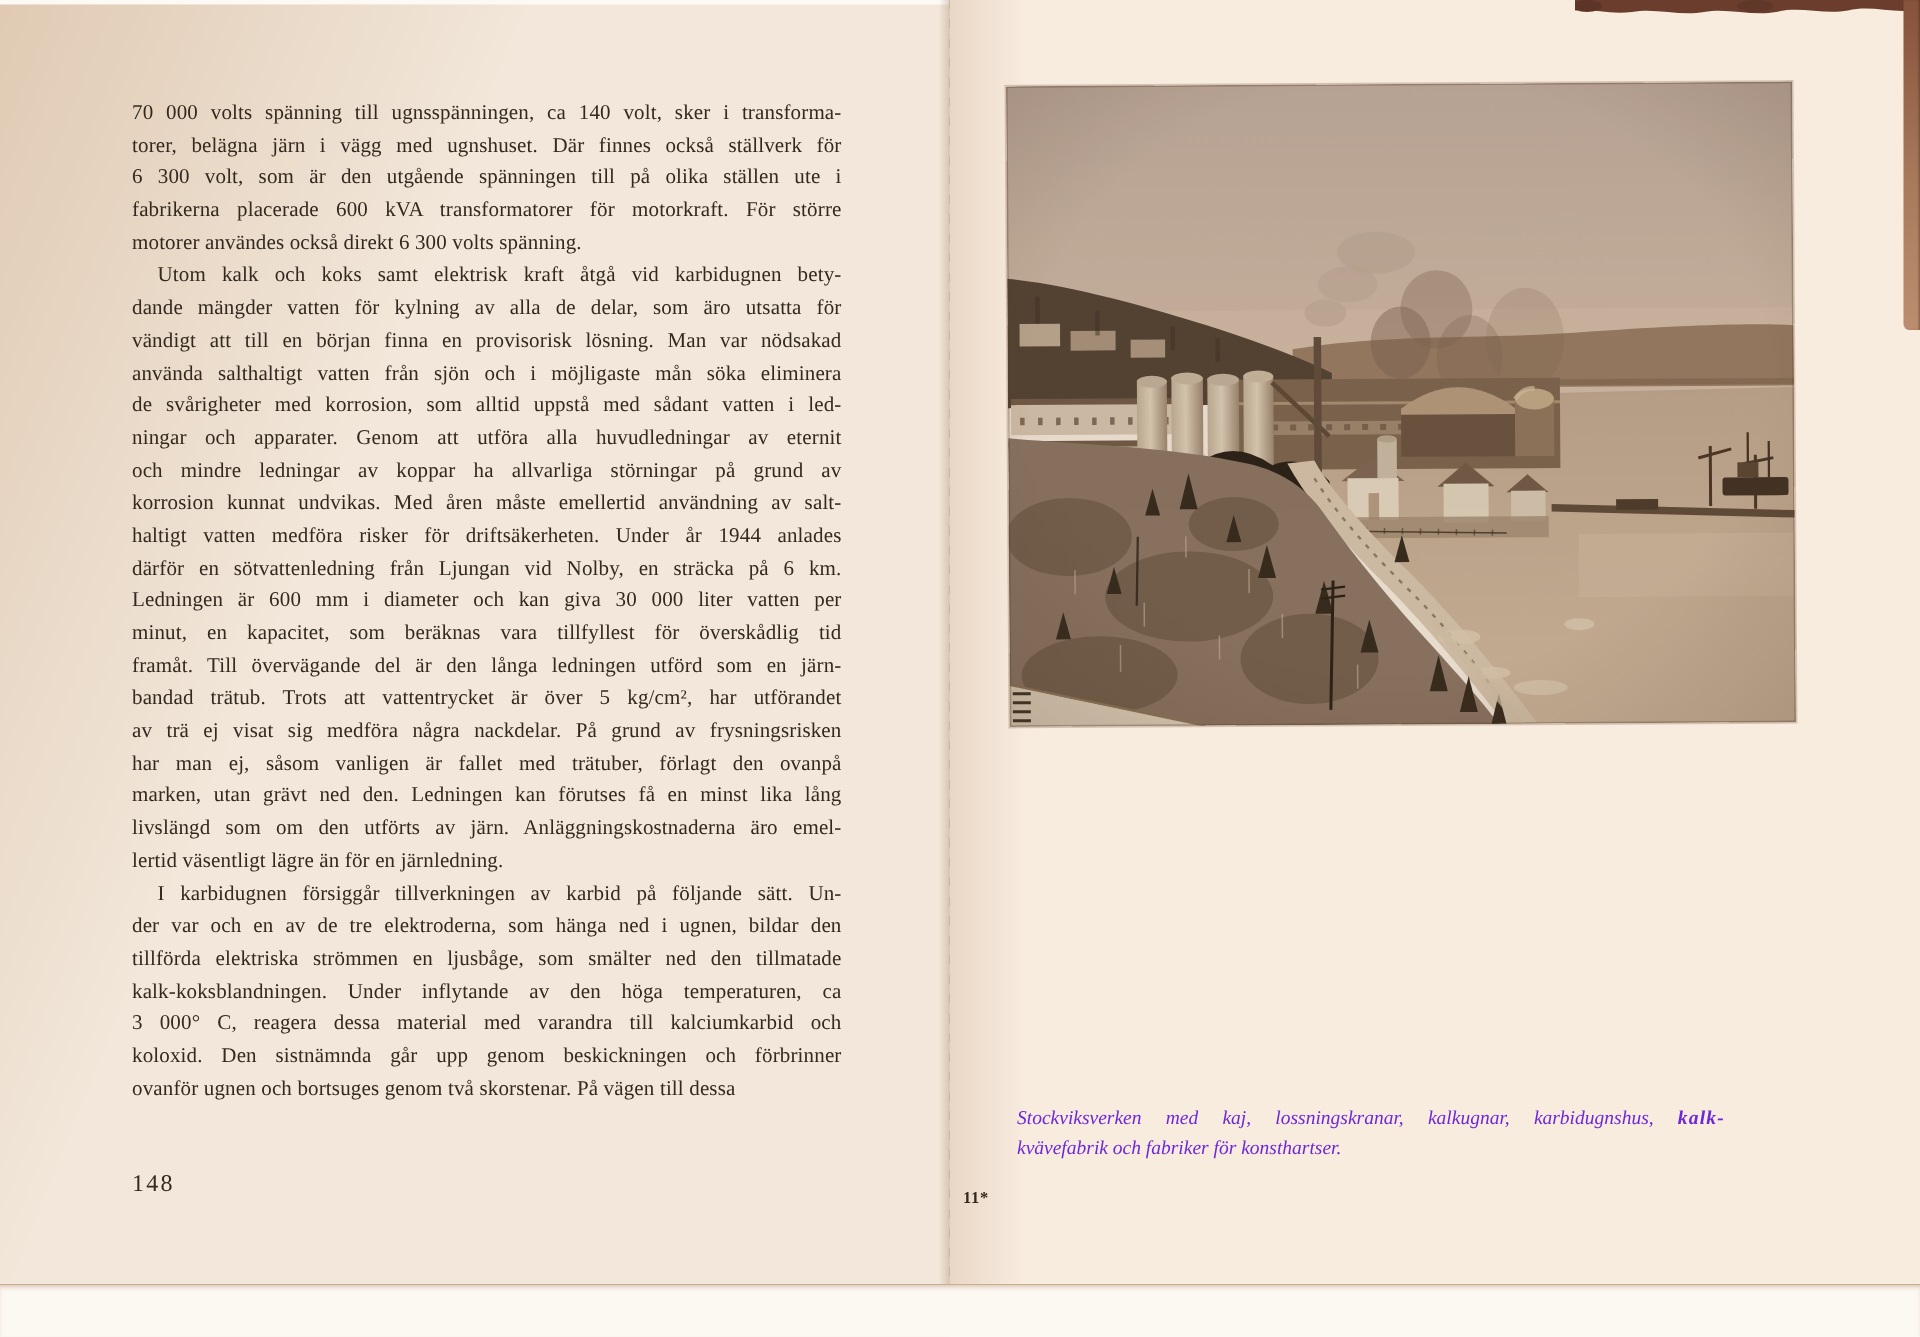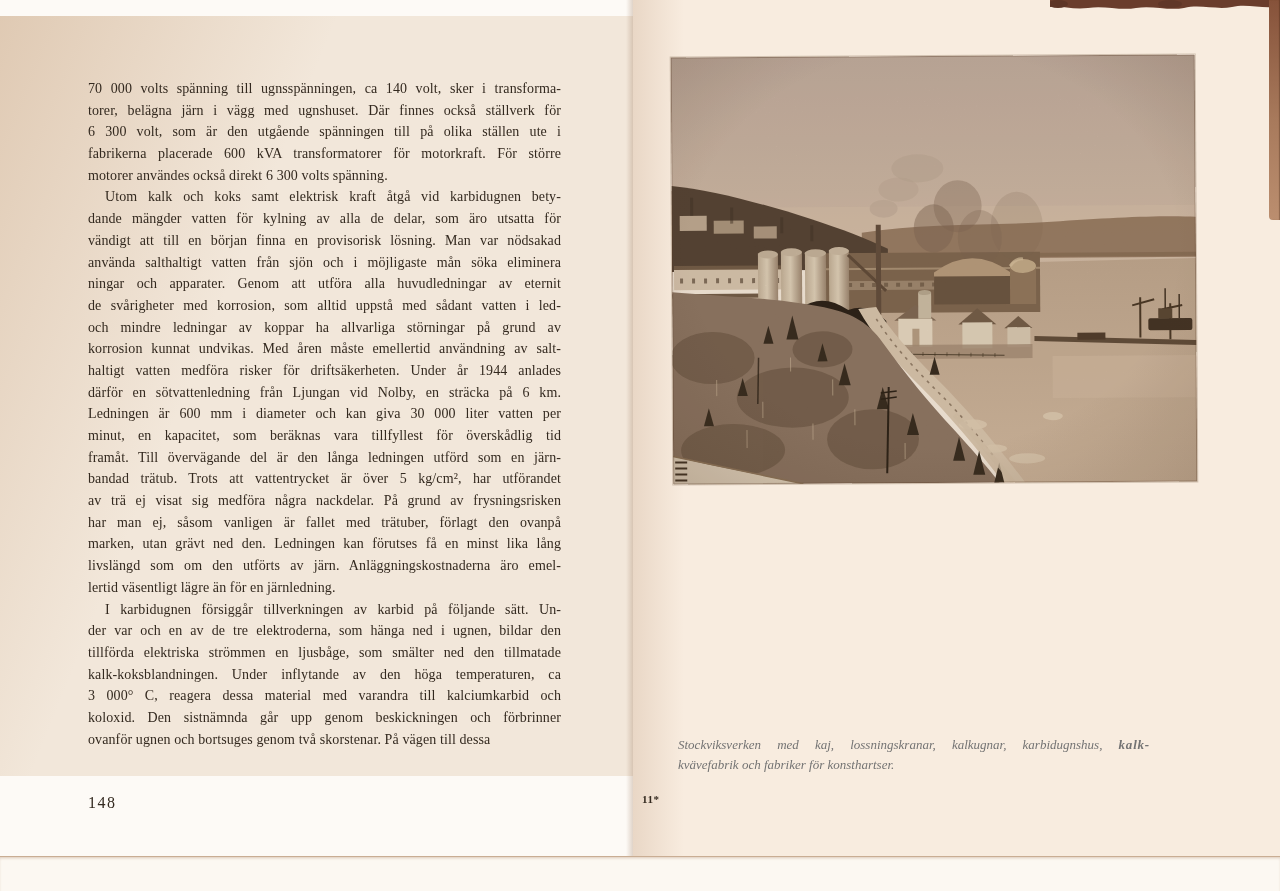--- a/index.html
+++ b/index.html
@@ -6,21 +6,21 @@
     --left-page-bg:#f2e7da;
     --right-page-bg:#f8ecdf;
     --text:#33291f;
     --edge-dark:#6a3d2c;
     --edge-strip:#a5765c;
   }
   html,body{margin:0;padding:0;background:#fdfaf6;}
   .scan{position:relative;width:1280px;height:891px;overflow:hidden;
         font-family:"Liberation Serif","DejaVu Serif",serif;color:var(--text);}
   
-  .page-left{position:absolute;left:0;top:16px;width:633px;height:760px;
+  .page-left{position:absolute;left:0;top:3px;width:633px;height:888px;
     background:linear-gradient(135deg,#efe3d4 0%,#f3e8db 45%,#f4ead d 100%);
     background:var(--left-page-bg);}
   .page-left .corner-shade{position:absolute;inset:0;pointer-events:none;
     background:linear-gradient(112deg,rgba(201,166,132,.45) 0%,rgba(201,166,132,0) 36%);}
   .page-right{position:absolute;left:633px;top:0;width:647px;height:856px;
     background:var(--right-page-bg);}
   .page-right .gutter-shade{position:absolute;left:0;top:0;width:60px;height:100%;
     background:linear-gradient(90deg,rgba(180,140,108,.22),rgba(180,140,108,0) 85%);}
   .gutter{position:absolute;left:626px;top:0;width:16px;height:856px;
     background:linear-gradient(90deg,rgba(140,100,70,0) 0%,rgba(140,100,70,.25) 42%,rgba(70,42,22,.55) 50%,rgba(140,100,70,.18) 58%,rgba(140,100,70,0) 100%);}
@@ -39,21 +39,21 @@
     font-size:14px;letter-spacing:.1px;}
   .line{height:21.7px;line-height:21.7px;text-align:justify;text-align-last:justify;white-space:normal;}
   .line.para-end{text-align-last:left;}
   .line.indent{text-indent:17px;}
   .page-number{position:absolute;left:88px;top:778px;font-size:16px;letter-spacing:1.5px;}
   
   .photo-frame{position:absolute;left:672px;top:56px;width:524px;height:427px;
     transform:rotate(-.35deg);box-shadow:0 0 0 1px rgba(100,70,45,.25);overflow:hidden;}
   .photo-frame svg{display:block;width:100%;height:100%;}
   .caption{position:absolute;left:678px;top:735px;width:472px;
-    font-style:italic;font-size:13px;line-height:20px;color:#737373;}
+    font-style:italic;font-size:13px;line-height:20px;color:#6d28d9;}
   .cap-just{text-align:justify;text-align-last:justify;}
   .cap-bold{font-weight:bold;letter-spacing:.8px;}
   .sig-mark{position:absolute;left:642px;top:793px;font-size:11px;font-weight:bold;letter-spacing:.5px;}
 </style>
 </head>
 <body>
 
 <div class="scan">
 
   <div class="page-left">
@@ -61,22 +61,22 @@
     <div class="body-text">
         <div class="line">70 000 volts spänning till ugnsspänningen, ca 140 volt, sker i transforma-</div>
         <div class="line">torer, belägna järn i vägg med ugnshuset. Där finnes också ställverk för</div>
         <div class="line">6 300 volt, som är den utgående spänningen till på olika ställen ute i</div>
         <div class="line">fabrikerna placerade 600 kVA transformatorer för motorkraft. För större</div>
         <div class="line para-end">motorer användes också direkt 6 300 volts spänning.</div>
         <div class="line indent">Utom kalk och koks samt elektrisk kraft åtgå vid karbidugnen bety-</div>
         <div class="line">dande mängder vatten för kylning av alla de delar, som äro utsatta för</div>
         <div class="line">vändigt att till en början finna en provisorisk lösning. Man var nödsakad</div>
         <div class="line">använda salthaltigt vatten från sjön och i möjligaste mån söka eliminera</div>
+        <div class="line">de svårigheter med korrosion, som alltid uppstå med sådant vatten i led-</div>
         <div class="line">ningar och apparater. Genom att utföra alla huvudledningar av eternit</div>
-        <div class="line">de svårigheter med korrosion, som alltid uppstå med sådant vatten i led-</div>
         <div class="line">och mindre ledningar av koppar ha allvarliga störningar på grund av</div>
         <div class="line">korrosion kunnat undvikas. Med åren måste emellertid användning av salt-</div>
         <div class="line">haltigt vatten medföra risker för driftsäkerheten. Under år 1944 anlades</div>
         <div class="line">därför en sötvattenledning från Ljungan vid Nolby, en sträcka på 6 km.</div>
         <div class="line">Ledningen är 600 mm i diameter och kan giva 30 000 liter vatten per</div>
         <div class="line">minut, en kapacitet, som beräknas vara tillfyllest för överskådlig tid</div>
         <div class="line">framåt. Till övervägande del är den långa ledningen utförd som en järn-</div>
         <div class="line">bandad trätub. Trots att vattentrycket är över 5 kg/cm², har utförandet</div>
         <div class="line">av trä ej visat sig medföra några nackdelar. På grund av frysningsrisken</div>
         <div class="line">har man ej, såsom vanligen är fallet med trätuber, förlagt den ovanpå</div>

